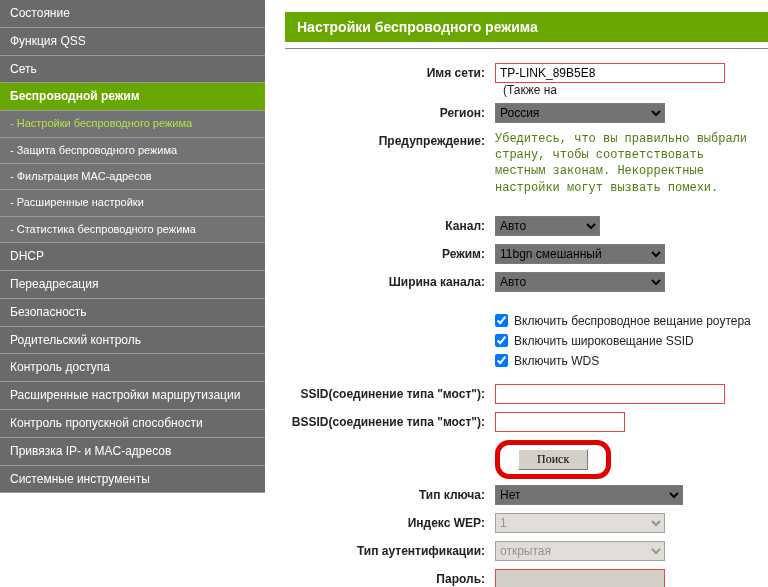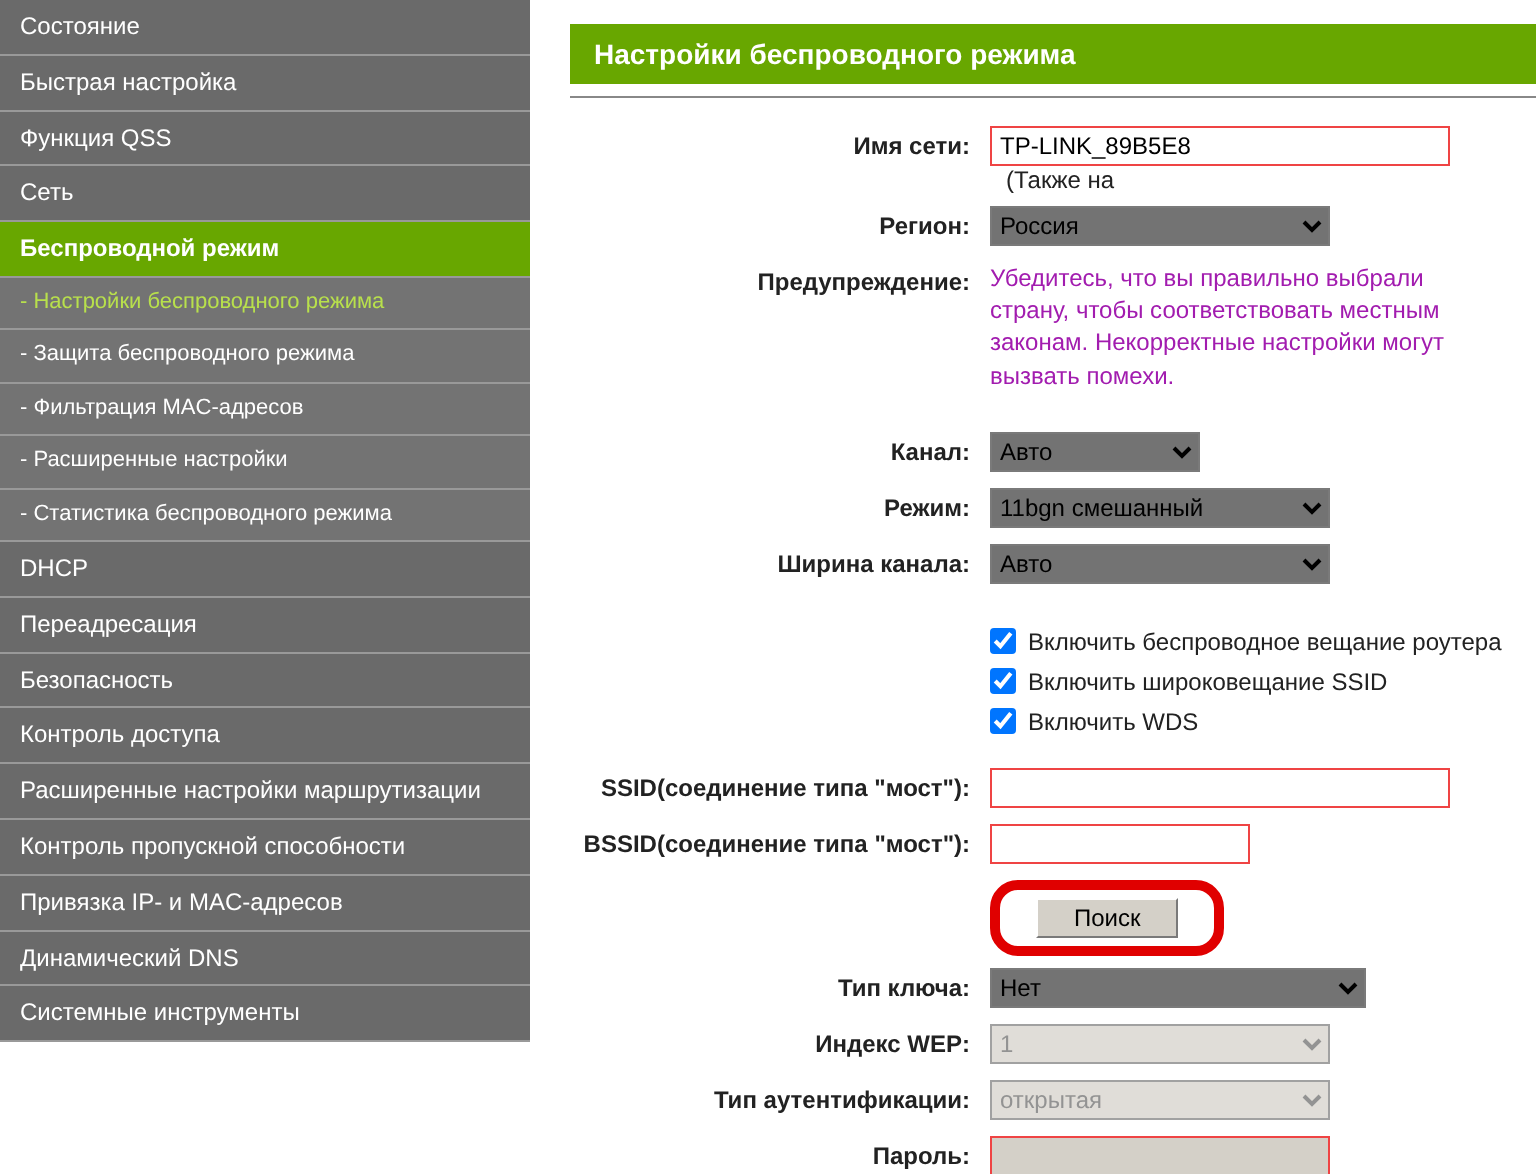--- a/index.html
+++ b/index.html
@@ -99,23 +99,24 @@
     background: #d4d0c8;
     color: #666;
   }
   .note-after {
     font-size: 12px;
     color: #222;
     margin-left: 8px;
   }
   .warning-text {
     font-size: 12px;
-    color: #a21caf;
+    color: #4d7c0f;
     line-height: 1.35;
     max-width: 255px;
+    font-family: Liberation Mono, monospace;
   }
   .cb-row {
     display: flex;
     align-items: center;
     margin-bottom: 6px;
   }
   .cb-row input[type=checkbox] {
     margin-right: 6px;
   }
   .cb-label {
@@ -123,52 +124,52 @@
     color: #222;
   }
   .btn {
     background: #d4d0c8;
     border: 1px solid #7a7a7a;
     border-top-color: #fff;
     border-left-color: #fff;
     padding: 2px 18px;
     font-size: 12px;
     cursor: pointer;
+    font-family: Liberation Serif, serif;
   }
   .highlight-ring {
     border: 5px solid #e00000;
     border-radius: 14px;
     padding: 4px 18px;
     display: inline-block;
   }
   .spacer { height: 14px; }
   .small-spacer { height: 4px; }
 </style>
 </head>
 <body>
 
 <div class="sidebar" id="sidebar">
     <div class="sidebar-item">Состояние</div>
-    <div class="sidebar-item">Быстрая настройка</div>
     <div class="sidebar-item">Функция QSS</div>
     <div class="sidebar-item">Сеть</div>
     <div class="sidebar-item selected">Беспроводной режим</div>
     <div class="sidebar-item sub active">- Настройки беспроводного режима</div>
     <div class="sidebar-item sub">- Защита беспроводного режима</div>
     <div class="sidebar-item sub">- Фильтрация MAC-адресов</div>
     <div class="sidebar-item sub">- Расширенные настройки</div>
     <div class="sidebar-item sub">- Статистика беспроводного режима</div>
     <div class="sidebar-item">DHCP</div>
     <div class="sidebar-item">Переадресация</div>
     <div class="sidebar-item">Безопасность</div>
+    <div class="sidebar-item">Родительский контроль</div>
     <div class="sidebar-item">Контроль доступа</div>
     <div class="sidebar-item">Расширенные настройки маршрутизации</div>
     <div class="sidebar-item">Контроль пропускной способности</div>
     <div class="sidebar-item">Привязка IP- и MAC-адресов</div>
-    <div class="sidebar-item">Динамический DNS</div>
     <div class="sidebar-item">Системные инструменты</div>
   </div>
 
 <div class="content">
   <div class="page-header">Настройки беспроводного режима</div>
   <div class="hr"></div>
 
   <div class="form-row">
     <div class="form-label">Имя сети:</div>
     <div class="form-field">

